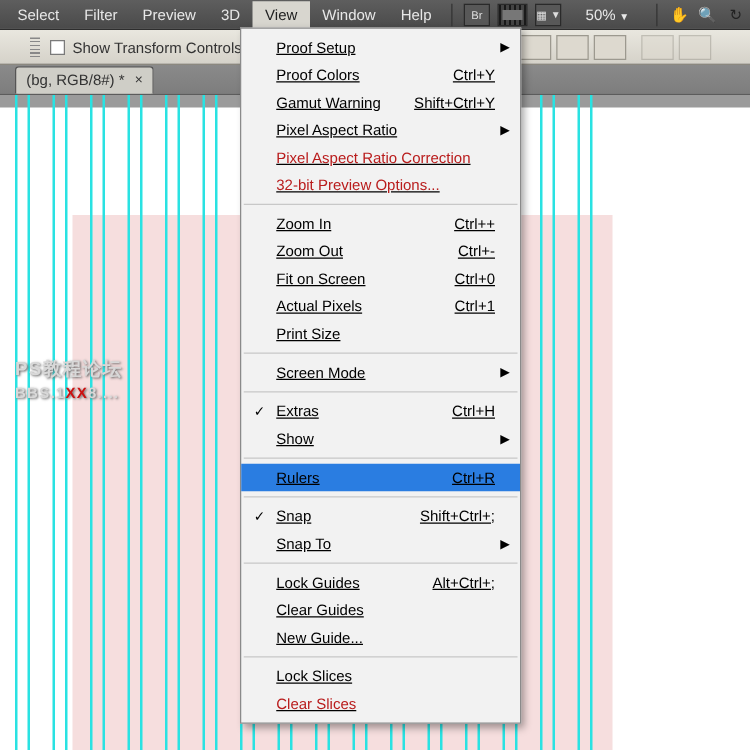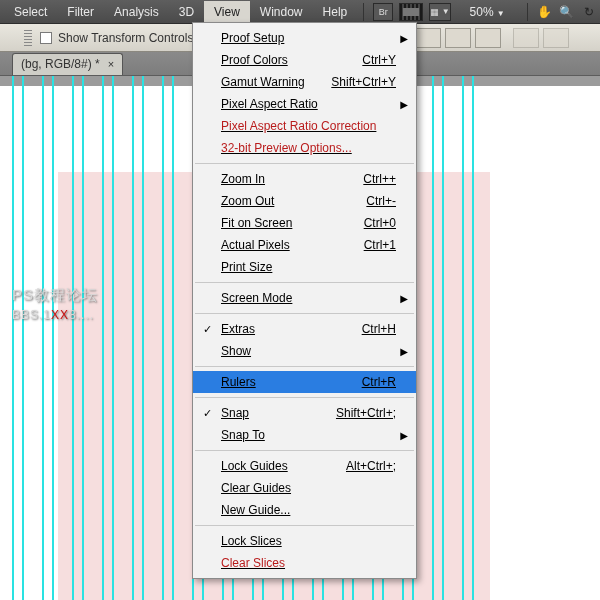--- a/index.html
+++ b/index.html
@@ -20,21 +20,21 @@
   .optionsbar .dots { width: 8px; height: 16px; background: repeating-linear-gradient(#888 0 1px, transparent 1px 3px); margin-right: 8px; }
   .optionsbar .chk { width: 12px; height: 12px; border: 1px solid #7a7a7a; background: #fff; margin-right: 6px; }
   .optionsbar .grp { display: flex; align-items: center; margin-left: 220px; }
   .optionsbar .btn { width: 26px; height: 20px; border: 1px solid #9c998f; background: #ddd9cf; margin: 0 2px; }
   .optionsbar .btn.fade { opacity: 0.5; }
 
   .tabbar { display: flex; align-items: center; height: 24px; background: linear-gradient(#8a8a8a,#7d7d7d); border-bottom: 1px solid #5c5c5c; padding-left: 12px; }
   .tabbar .tab { background: #cfcec7; height: 22px; display: flex; align-items: center; padding: 0 8px; border-radius: 3px 3px 0 0; border: 1px solid #555; border-bottom: none; color: #333; }
   .tabbar .tab .close { margin-left: 8px; font-family: Arial; font-size: 11px; }
 
-  .canvasarea { position: absolute; left: 0; right: 0; top: 76px; bottom: 0; background: #9b9b9b; }
+  .canvasarea { position: absolute; left: 0; right: 0; top: 76px; bottom: 0; background: #9b9b9b; font-weight: bold; }
   .docbg { position: absolute; left: 0; right: 0; top: 10px; bottom: 0; background: #fff; }
   .pinkfill { position: absolute; left: 58px; right: 110px; top: 96px; bottom: 0; background: #f6dede; }
   .guides { position: absolute; left: 0; right: 0; top: 0; bottom: 0; }
   .guides .g { position: absolute; top: 0; bottom: 0; width: 2px; background: #29e2e2; }
 
   .watermark { position: absolute; left: 12px; top: 210px; color: #d8d8d8; font-family: "Microsoft YaHei", sans-serif; text-shadow: 1px 1px 2px #666; }
   .watermark .ln1 { font-size: 15px; letter-spacing: 1px; }
   .watermark .ln2 { font-size: 15px; letter-spacing: 1px; }
   .watermark .xx { color: #c11; }
 
@@ -47,21 +47,21 @@
   .dropdown .row .arrow { position: absolute; right: 8px; font-size: 10px; }
   .dropdown .row .check { position: absolute; left: 10px; font-size: 11px; }
   .dropdown .divider { height: 1px; background: #c8c8c8; margin: 4px 2px; }
 </style>
 </head>
 <body>
 
 <div class="menubar">
   <span class="mitem">Select</span>
   <span class="mitem">Filter</span>
-  <span class="mitem">Analysis</span>
+  <span class="mitem">Preview</span>
   <span class="mitem">3D</span>
   <span class="mitem active">View</span>
   <span class="mitem">Window</span>
   <span class="mitem">Help</span>
   <span class="sep"></span>
   <span class="iconbox">Br</span>
   <span class="film"></span>
   <span class="iconbox">▦<span class="down">▼</span></span>
   <span class="zoom"><span>50%</span><span class="down">▼</span></span>
   <span class="sep"></span>

